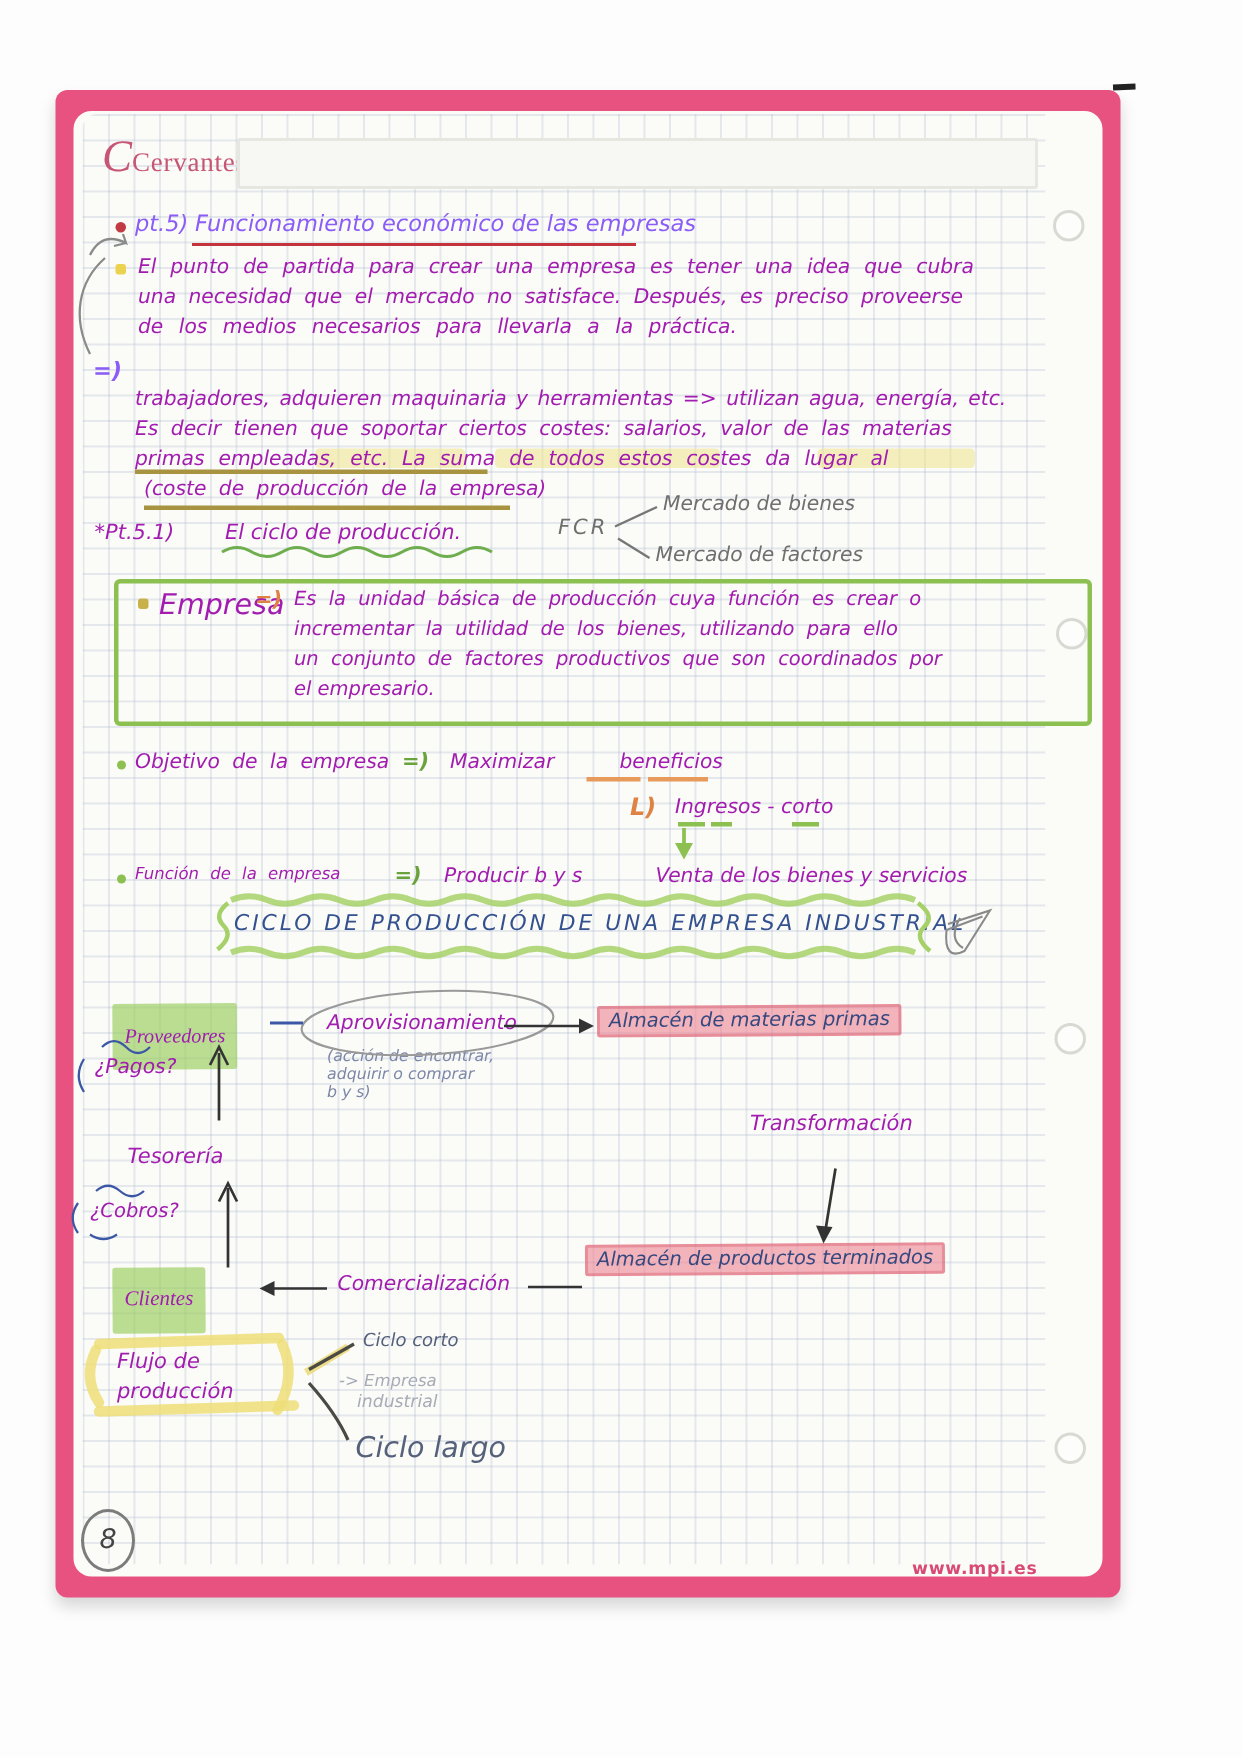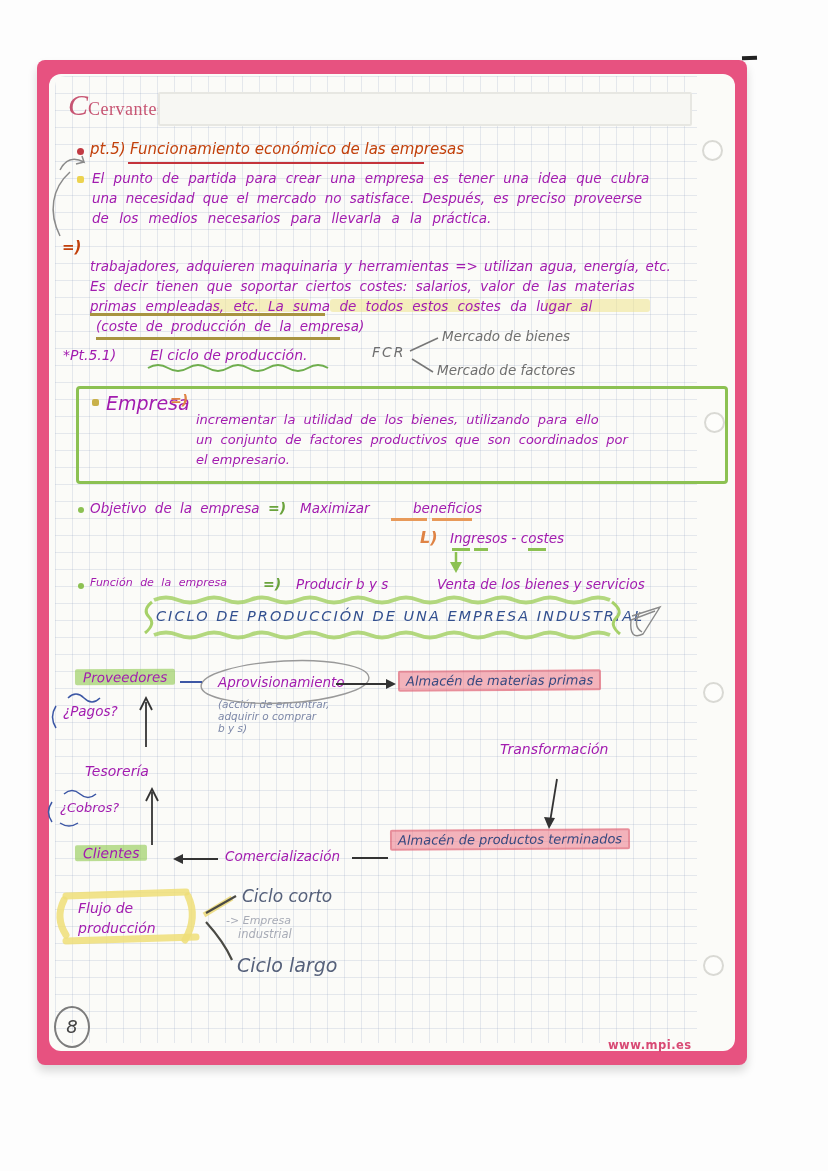--- a/index.html
+++ b/index.html
@@ -14,37 +14,37 @@
   .grid{position:absolute;left:55px;top:76px;width:642px;height:967px;border-radius:10px 0 0 10px;
         background-image:
           linear-gradient(to right, rgba(140,158,190,.20) 1px, transparent 1px),
           linear-gradient(to bottom, rgba(140,158,190,.20) 1px, transparent 1px);
         background-size:17px 17px;}
   .hole{position:absolute;width:17px;height:17px;border:2px solid #d9d9d4;border-radius:50%;
         background:#fdfdfb;}
   .tick{position:absolute;left:742px;top:56px;width:15px;height:4px;background:#222;transform:rotate(-2deg);}
   
   .hw{font-style:italic;color:#a21caf;}
-  .red{color:#c2410c;font-style:italic;}
+  .red{color:#8b5cf6;font-style:italic;}
   .pencil{color:#6f6f6f;}
   .pencil-blue{color:#55607a;}
   .pencil-light{color:#a7abb6;}
   .orange{color:#df8344;}
   .green{color:#6aa33c;}
   .logo{font-family:"Liberation Serif", serif;color:#c75573;}
   .logo .bigc{font-size:30px;font-style:italic;}
   .logo .rest{font-size:18px;letter-spacing:.5px;}
   .logo sup{font-size:8px;}
   .headerbox{position:absolute;left:158px;top:92px;width:530px;height:30px;background:#f7f7f3;
              border:2px solid #e7e7e2;border-radius:2px;}
   .titleline{font-size:15px;}
   .bullet{position:absolute;border-radius:50%;}
   .gbox{position:absolute;left:76px;top:386px;width:646px;height:92px;border:3px solid #8cc152;
         border-radius:4px;}
-  .hl-green{background:rgba(150,205,90,.65);border-radius:2px;padding:0 8px;transform:rotate(-.4deg);}
+  .hl-green{background:rgba(150,205,90,.65);border-radius:2px;padding:14px 8px;transform:rotate(-.4deg);font-family:Liberation Serif, serif;}
   .hl-pink{background:rgba(236,120,136,.55);box-shadow:inset 0 0 0 2px rgba(210,75,95,.35);
            border-radius:2px;padding:3px 8px;transform:rotate(-.4deg);}
   .hl-patch{position:absolute;background:rgba(238,225,130,.5);border-radius:3px;}
   .u-olive{position:absolute;height:2.5px;background:#a89440;}
   .u-orange{position:absolute;height:3px;background:#e89a5a;}
   .u-green{position:absolute;height:3px;background:#8cc152;}
   .cycletitle{font-size:14.5px;letter-spacing:2px;color:#33508f;font-style:italic;}
   .note{font-size:10.5px;line-height:12px;color:#7d88a8;font-style:italic;}
   .pagenum{position:absolute;left:54px;top:1006px;width:32px;height:38px;border:2px solid #7c7c7c;
            border-radius:50%;text-align:center;line-height:38px;font-size:18px;color:#444;font-style:italic;}
@@ -95,33 +95,34 @@
   <div class="abs pencil" style="left:442px;top:328px;font-size:13.5px;font-style:italic;">Mercado de bienes</div>
   <div class="abs pencil" style="left:437px;top:362px;font-size:13.5px;font-style:italic;">Mercado de factores</div>
 
   <div class="abs hw" style="left:63px;top:347px;font-size:14px;">*Pt.5.1)</div>
   <div class="abs hw" style="left:150px;top:347px;font-size:14px;">El ciclo de producción.</div>
 
   <div class="gbox"></div>
   <div class="bullet" style="left:92px;top:399px;width:7px;height:7px;background:#c9b14a;border-radius:2px;"></div>
   <div class="abs hw" style="left:106px;top:392px;font-size:19px;text-align:center;">Empresa</div>
   <div class="abs hw orange" style="left:170px;top:392px;font-size:14px;font-weight:bold;">=)</div>
+  <div class="abs hw" style="left:196px;top:392px;font-size:13px;word-spacing:4px;">Es la unidad básica de producción cuya función es crear o</div>
   <div class="abs hw" style="left:196px;top:412px;font-size:13px;word-spacing:4px;">incrementar la utilidad de los bienes, utilizando para ello</div>
   <div class="abs hw" style="left:196px;top:432px;font-size:13px;word-spacing:4px;">un conjunto de factores productivos que son coordinados por</div>
   <div class="abs hw" style="left:196px;top:452px;font-size:13px;">el empresario.</div>
 
   <div class="bullet" style="left:78px;top:507px;width:6px;height:6px;background:#8cc152;"></div>
   <div class="abs hw" style="left:90px;top:500px;font-size:13.5px;word-spacing:4px;">Objetivo de la empresa</div>
   <div class="abs hw green" style="left:268px;top:500px;font-size:14px;font-weight:bold;">=)</div>
   <div class="abs hw" style="left:300px;top:500px;font-size:13.5px;">Maximizar</div>
   <div class="abs hw" style="left:413px;top:500px;font-size:13.5px;">beneficios</div>
   <div class="u-orange" style="left:391px;top:518px;width:36px;"></div>
   <div class="u-orange" style="left:432px;top:518px;width:40px;"></div>
   <div class="abs hw orange" style="left:420px;top:528px;font-size:16px;font-weight:bold;">L)</div>
-  <div class="abs hw" style="left:450px;top:530px;font-size:13.5px;">Ingresos - costes</div>
+  <div class="abs hw" style="left:450px;top:530px;font-size:13.5px;">Ingresos - corto</div>
   <div class="u-green" style="left:452px;top:548px;width:18px;"></div>
   <div class="u-green" style="left:474px;top:548px;width:14px;"></div>
   <div class="u-green" style="left:528px;top:548px;width:18px;"></div>
 
   <div class="bullet" style="left:78px;top:583px;width:6px;height:6px;background:#8cc152;"></div>
   <div class="abs hw" style="left:90px;top:576px;font-size:11px;word-spacing:4px;">Función de la empresa</div>
   <div class="abs hw green" style="left:263px;top:576px;font-size:14px;font-weight:bold;">=)</div>
   <div class="abs hw" style="left:296px;top:576px;font-size:13.5px;">Producir b y s</div>
   <div class="abs hw" style="left:437px;top:576px;font-size:13.5px;">Venta de los bienes y servicios</div>
 
@@ -136,21 +137,21 @@
   <div class="abs hw" style="left:63px;top:703px;font-size:13.5px;">¿Pagos?</div>
   <div class="abs hw" style="left:85px;top:763px;font-size:14px;">Tesorería</div>
   <div class="abs hw" style="left:60px;top:800px;font-size:13px;">¿Cobros?</div>
   <div class="abs hw" style="left:500px;top:741px;font-size:14px;">Transformación</div>
   <div class="abs hw hl-pink" style="left:390px;top:829px;font-size:13px;color:#35487f;">Almacén de productos terminados</div>
   <div class="abs hw hl-green" style="left:75px;top:845px;font-size:14px;">Clientes</div>
   <div class="abs hw" style="left:225px;top:848px;font-size:13.5px;">Comercialización</div>
 
   <div class="abs hw" style="left:78px;top:900px;font-size:14px;">Flujo de</div>
   <div class="abs hw" style="left:78px;top:920px;font-size:14px;">producción</div>
-  <div class="abs hw pencil-blue" style="left:242px;top:886px;font-size:17px;">Ciclo corto</div>
+  <div class="abs hw pencil-blue" style="left:242px;top:886px;font-size:12px;">Ciclo corto</div>
   <div class="abs pencil-light" style="left:226px;top:914px;font-size:11px;font-style:italic;">-&gt; Empresa</div>
   <div class="abs pencil-light" style="left:238px;top:927px;font-size:11.5px;font-style:italic;">industrial</div>
   <div class="abs hw pencil-blue" style="left:237px;top:954px;font-size:19px;">Ciclo largo</div>
 
   <div class="pagenum">8</div>
   <div class="abs footerurl" style="left:608px;top:1038px;">www.mpi.es</div>
 
   <svg width="828" height="1171" style="position:absolute;left:0;top:0;pointer-events:none;" viewBox="0 0 828 1171">
 
     <path d="M60,170 q8,-16 24,-8 l-2,-6 m2,6 l-8,2" stroke="#8a8a8a" stroke-width="1.5" fill="none"></path>

